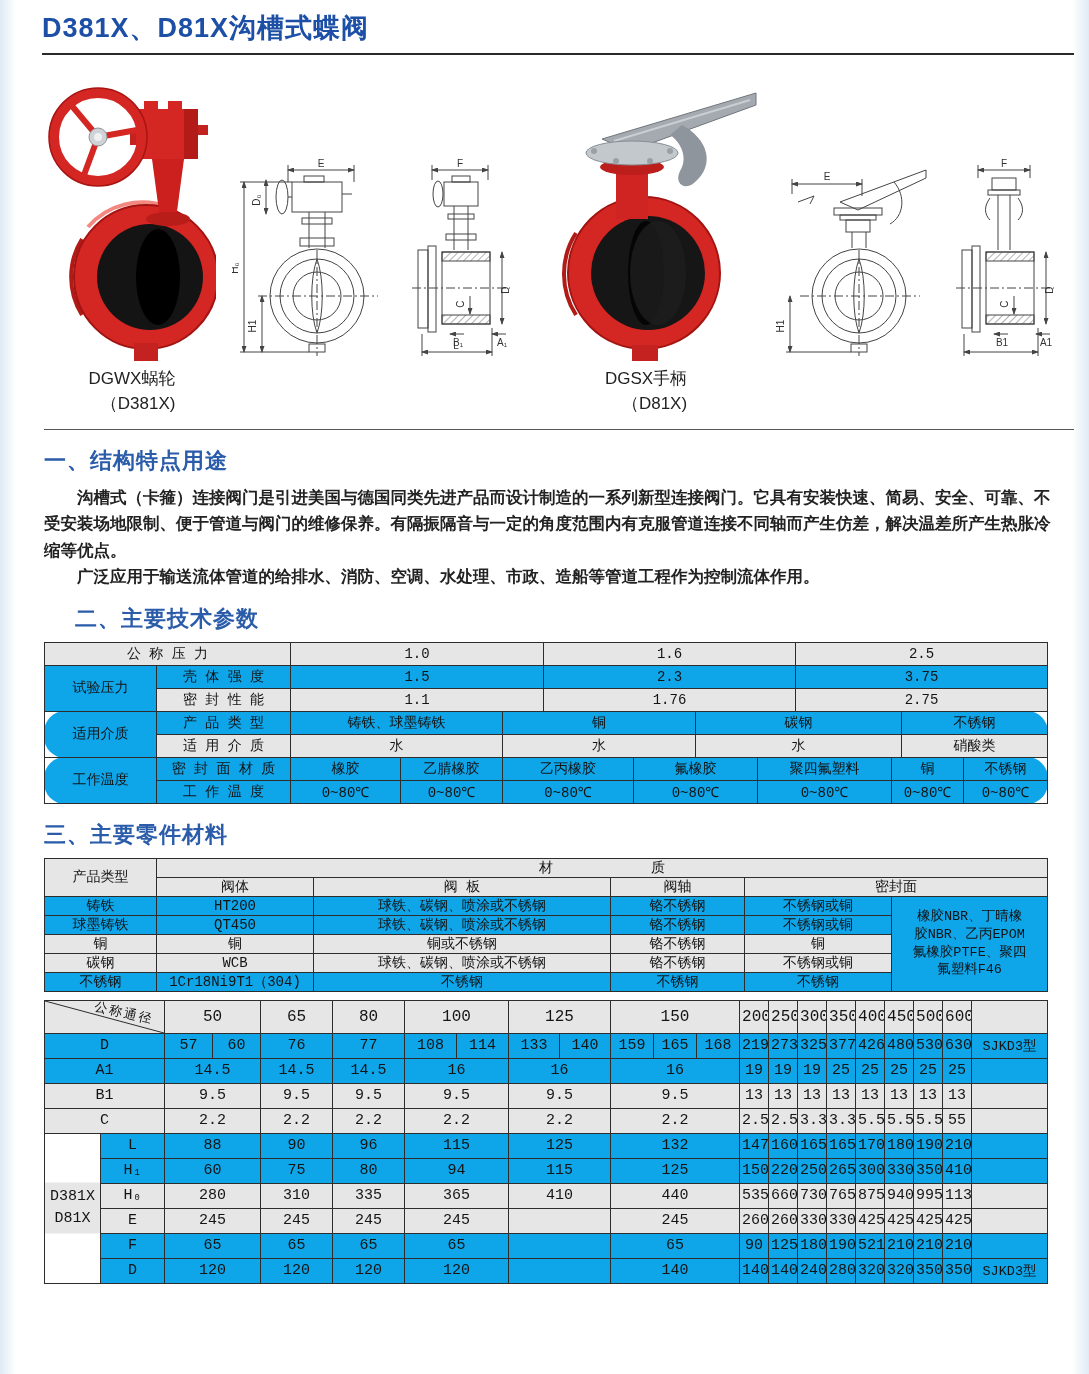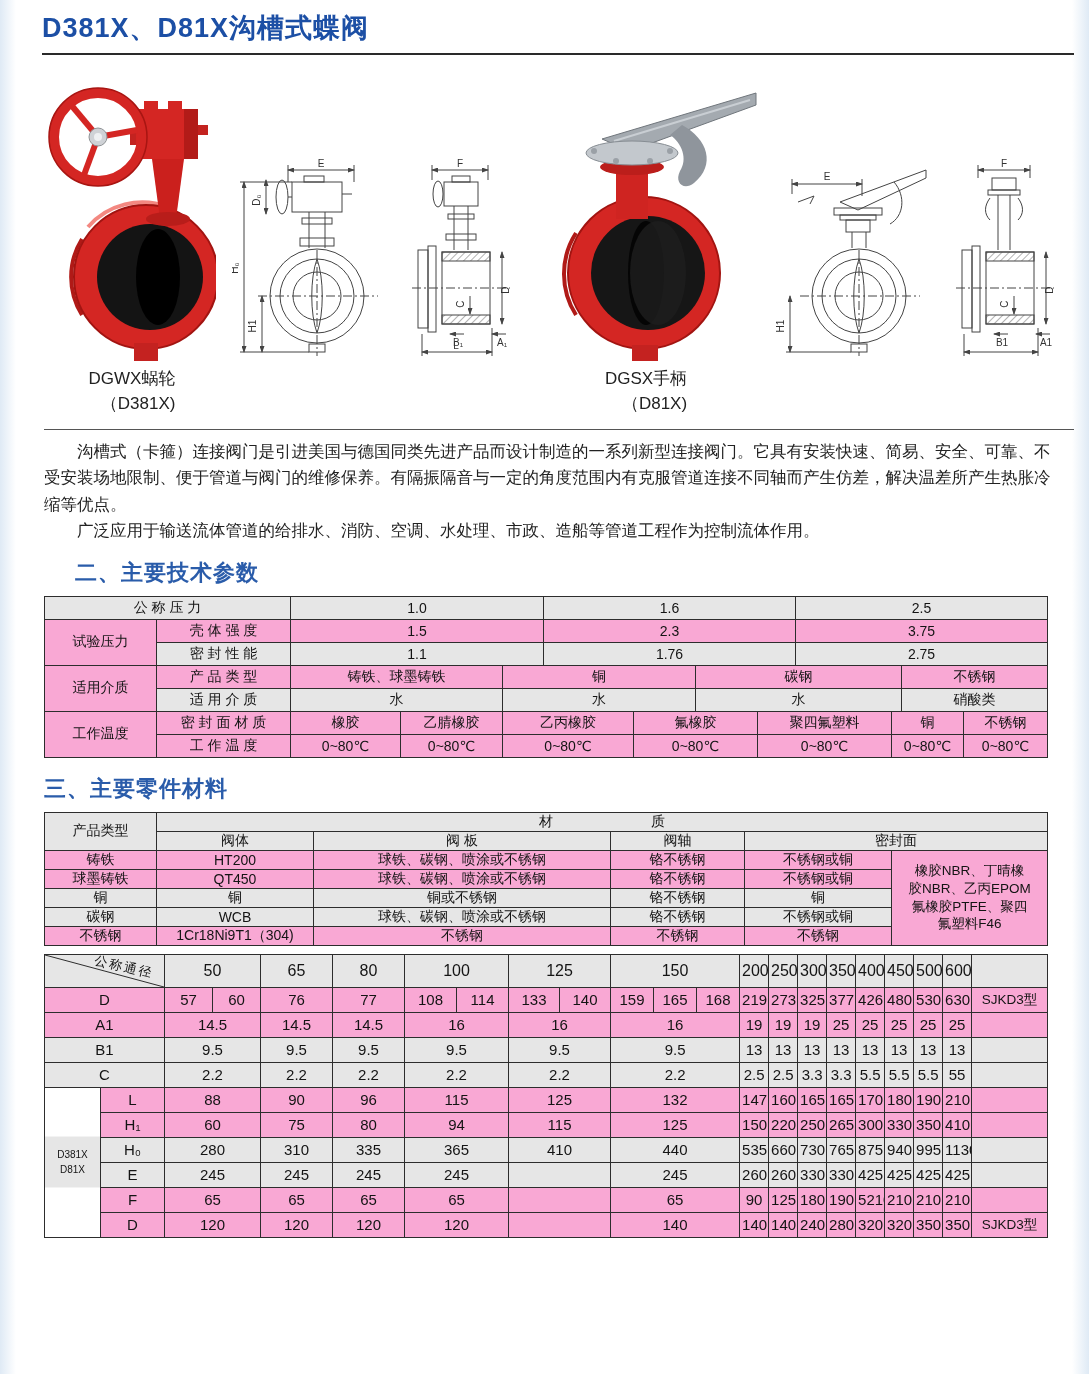--- a/index.html
+++ b/index.html
@@ -22,37 +22,37 @@
   .caption{height:52px;text-align:right;font-size:17px;line-height:1.45;color:#222;margin-top:6px;}
   .caption div{white-space:nowrap;}
   svg text{font-family:"Liberation Sans","DejaVu Sans",sans-serif;}
 
   
   .sec-heading{color:#2a5caa;font-size:22px;font-weight:bold;margin:0 0 0 2px;letter-spacing:1px;}
   .h1m{margin-top:16px;}
   .h2m{margin-top:14px;margin-left:33px;}
   .h3m{margin-top:16px;}
   .h4m{margin-top:22px;}
-  .body-text{margin:8px 0 0 2px;width:1020px;font-size:16.5px;line-height:1.6;color:#222;}
+  .body-text{margin:8px 0 0 2px;width:1020px;font-size:16.5px;line-height:1.6;color:#222;font-weight:bold;}
   .body-text p{margin:0;text-indent:2em;}
 
   
   .tablewrap{margin:8px 0 0 2px;}
-  table.t{border-collapse:collapse;table-layout:fixed;width:1003px;background:#f9a8d4;}
+  table.t{border-collapse:collapse;table-layout:fixed;width:1003px;background:#0ea5e9;font-family:Liberation Mono, monospace;}
   .t td{border:1px solid #2d2d2d;text-align:center;vertical-align:middle;
         padding:0 2px;font-size:14px;height:22px;color:#141414;overflow:hidden;}
   tr.shade td{background:#e6e6e6;}
   td.pre{white-space:pre-line;line-height:1.32;}
-  .stack table + table{margin-top:-1px;}
+  .stack table + table{margin-top:-1px;border-radius:21px;}
   #t3 td{height:18px;}
   #t3 td.pre{font-size:13.5px;}
   #t4 td{height:24px;font-size:15px;}
   #t4 tr.hdr td{height:32px;font-size:16px;}
   #t4 td.grp{background:linear-gradient(180deg,#ffffff 0 33%,#e6e6e6 33% 67%,#ffffff 67% 100%);
-             font-size:10px;line-height:1.5;}
+             font-size:15px;line-height:1.5;}
   #t4 td.type{font-size:13.5px;}
   td.diag{position:relative;padding:0;}
   .diag-svg{position:absolute;left:0;top:0;width:100%;height:100%;}
   .diag-svg line{stroke:#2d2d2d;stroke-width:1;vector-effect:non-scaling-stroke;}
   .diag-label{position:absolute;right:10px;top:3px;transform:rotate(13deg);
               font-size:13px;letter-spacing:2px;color:#141414;}
 </style>
 </head>
 <body>
 
@@ -300,20 +300,21 @@
             <text x="104" y="190" text-anchor="middle">A1</text>
           </g>
         </svg>
       </div>
       <div class="caption"></div>
     </div>
   </div>
 
   <hr class="sep-rule">
 
+  <h2 class="sec-heading h1m">一、结构特点用途</h2>
   <div class="body-text">
     <p>沟槽式（卡箍）连接阀门是引进美国与德国同类先进产品而设计制造的一系列新型连接阀门。它具有安装快速、简易、安全、可靠、不受安装场地限制、便于管道与阀门的维修保养。有隔振隔音与一定的角度范围内有克服管道连接不同轴而产生仿差，解决温差所产生热胀冷缩等优点。</p>
     <p>广泛应用于输送流体管道的给排水、消防、空调、水处理、市政、造船等管道工程作为控制流体作用。</p>
   </div>
 
   <h2 class="sec-heading h2m">二、主要技术参数</h2>
   <div class="tablewrap stack">
     <table class="t" id="t2a">
         <colgroup>
           <col style="width: 112px;">

